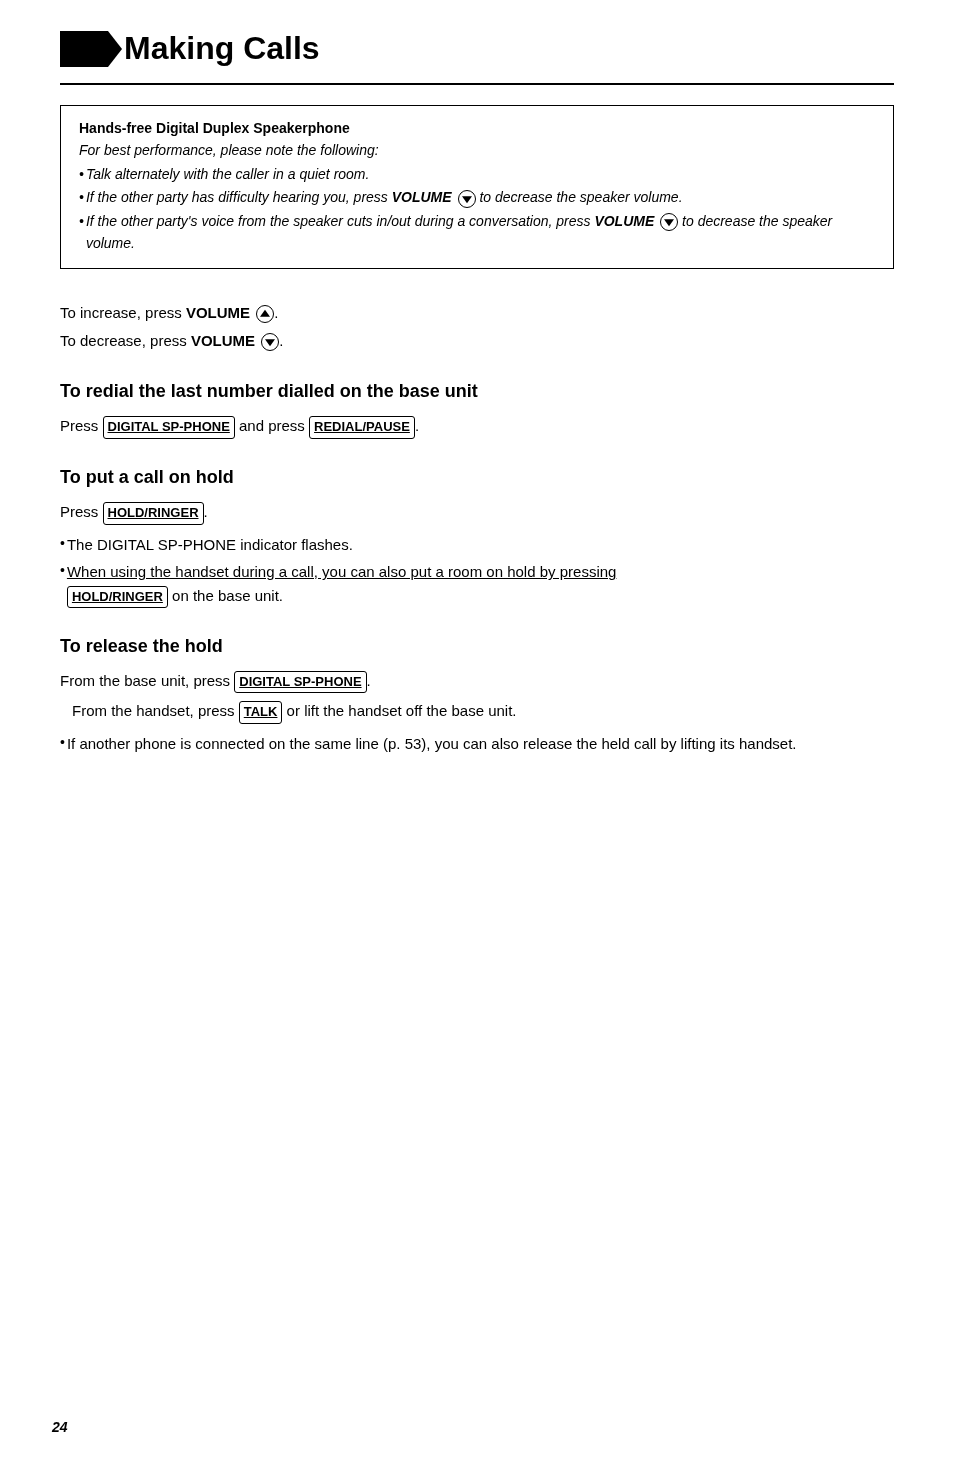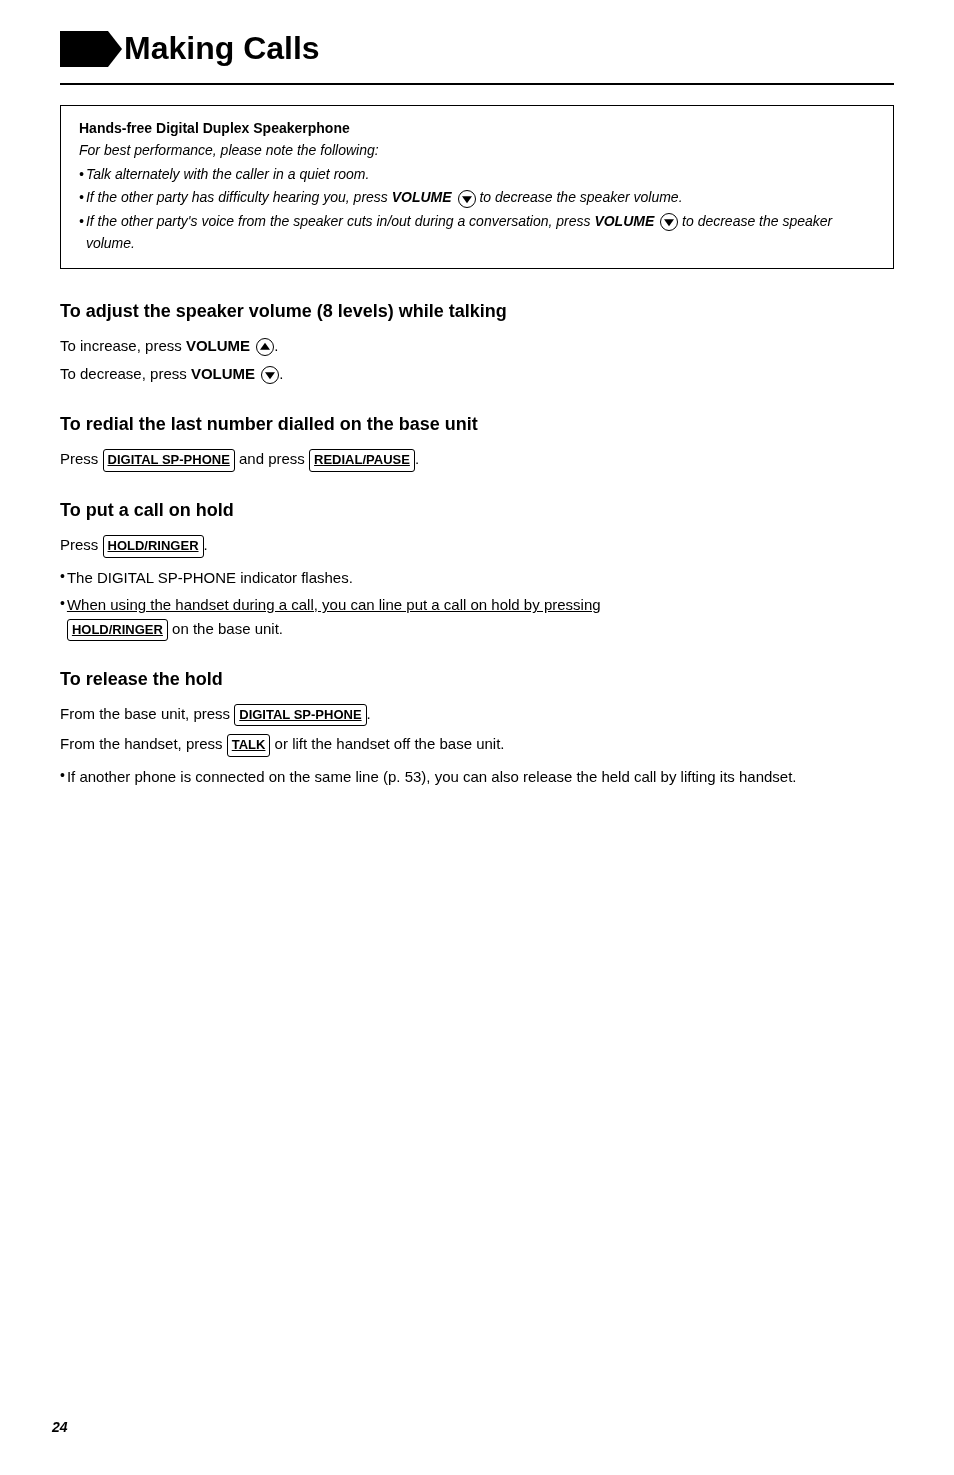--- a/index.html
+++ b/index.html
@@ -213,23 +213,20 @@
       <span>If the other party has difficulty hearing you, press <strong>VOLUME</strong> <span class="vol-icon-down"></span> to decrease the speaker volume.</span>
     </div>
     <div class="bullet-item">
       <span class="bullet">•</span>
       <span>If the other party's voice from the speaker cuts in/out during a conversation, press <strong>VOLUME</strong> <span class="vol-icon-down"></span> to decrease the speaker volume.</span>
     </div>
   </div>
 </div>
 
 <div class="section">
-  <div class="section-title">
-    <span>To adjust the speaker volume (8 levels) while talking</span>
-  </div>
   <div class="section-body">
     <p>To increase, press <strong>VOLUME</strong> <span class="vol-icon-up"></span>.</p>
     <p>To decrease, press <strong>VOLUME</strong> <span class="vol-icon-down"></span>.</p>
   </div>
 </div>
 
 <div class="section">
   <div class="section-title">
     <span>To redial the last number dialled on the base unit</span>
   </div>
@@ -244,33 +241,33 @@
   </div>
   <div class="section-body">
     <p>Press <span class="key-btn">HOLD/RINGER</span>.</p>
     <div class="bullet-list">
       <div class="bullet-item">
         <span class="bullet">•</span>
         <span>The DIGITAL SP-PHONE indicator flashes.</span>
       </div>
       <div class="bullet-item">
         <span class="bullet">•</span>
-        <span><span class="underline-text">When using the handset during a call, you can line put a call on hold by pressing</span><br><span class="key-btn">HOLD/RINGER</span> on the base unit.</span>
+        <span><span class="underline-text">When using the handset during a call, you can also put a room on hold by pressing</span><br><span class="key-btn">HOLD/RINGER</span> on the base unit.</span>
       </div>
     </div>
   </div>
 </div>
 
 <div class="section">
   <div class="section-title">
     <span>To release the hold</span>
   </div>
   <div class="section-body">
     <p>From the base unit, press <span class="key-btn">DIGITAL SP-PHONE</span>.</p>
-    <p style="margin-top:6px;">From the handset, press <span class="key-btn">TALK</span> or lift the handset off the base unit.</p>
+    <p style="margin-top:6px;margin-left:12px;">From the handset, press <span class="key-btn">TALK</span> or lift the handset off the base unit.</p>
     <div class="bullet-list" style="margin-top:8px;">
       <div class="bullet-item">
         <span class="bullet">•</span>
         <span>If another phone is connected on the same line (p. 53), you can also release the held call by lifting its handset.</span>
       </div>
     </div>
   </div>
 </div>
 
 <div class="page-number">24</div>

